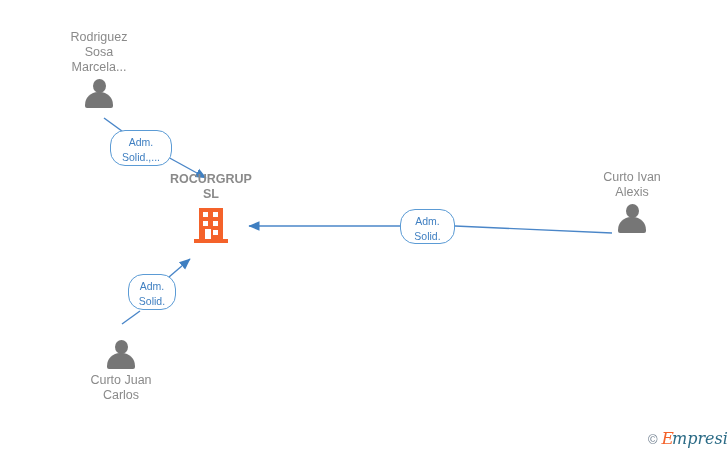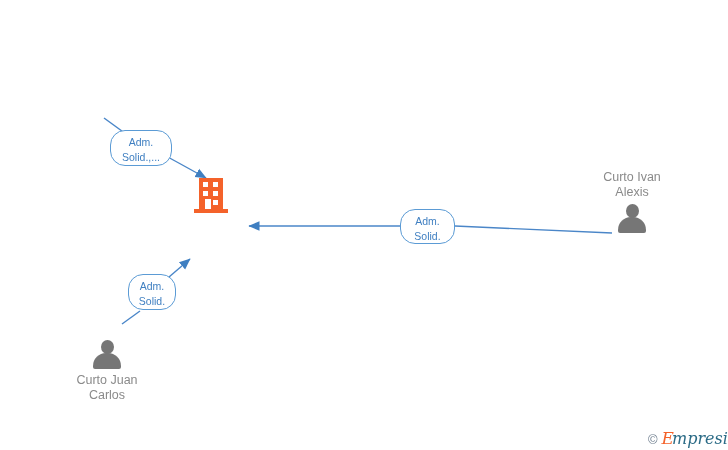--- a/index.html
+++ b/index.html
@@ -175,25 +175,36 @@
 
     <line x1="612" y1="233" x2="455" y2="226" stroke="#4a86c8" stroke-width="1.4"></line>
 
     <line x1="400" y1="226" x2="249" y2="226" stroke="#4a86c8" stroke-width="1.4" marker-end="url(#arrowBlue)"></line>
 
     <line x1="122" y1="324" x2="140" y2="311" stroke="#4a86c8" stroke-width="1.4"></line>
 
     <line x1="162" y1="283" x2="190" y2="259" stroke="#4a86c8" stroke-width="1.4" marker-end="url(#arrowBlue)"></line>
   </svg>
 
+  <div class="person" style="left:39px; top:30px;">
+    <div class="pname">Rodriguez
+Sosa
+Marcela...</div>
+    <div class="picon">
+      <div class="head"></div>
+      <div class="body"></div>
+    </div>
+  </div>
 
   <div class="relbox" style="left:110px; top:130px; width:62px; height:36px;">Adm.
 Solid.,...</div>
 
   <div id="company">
+    <div class="cname">ROCURGRUP
+SL</div>
     <div class="building">
       <div class="bwall"></div>
       <div class="win" style="left:9px;  top:4px;"></div>
       <div class="win" style="left:19px; top:4px;"></div>
       <div class="win" style="left:9px;  top:13px;"></div>
       <div class="win" style="left:19px; top:13px;"></div>
       <div class="win" style="left:19px; top:22px;"></div>
       <div class="door"></div>
       <div class="base"></div>
     </div>
@@ -204,21 +215,21 @@
 Alexis</div>
     <div class="picon">
       <div class="head"></div>
       <div class="body"></div>
     </div>
   </div>
 
   <div class="relbox" style="left:400px; top:209px; width:55px; height:35px;">Adm.
 Solid.</div>
 
-  <div class="person below" style="left:47px; top:336px;">
+  <div class="person below" style="left:61px; top:336px;">
     <div class="picon">
       <div class="head"></div>
       <div class="body"></div>
     </div>
     <div class="pname">Curto Juan
 Carlos</div>
   </div>
 
   <div class="relbox" style="left:128px; top:274px; width:48px; height:36px;">Adm.
 Solid.</div>

